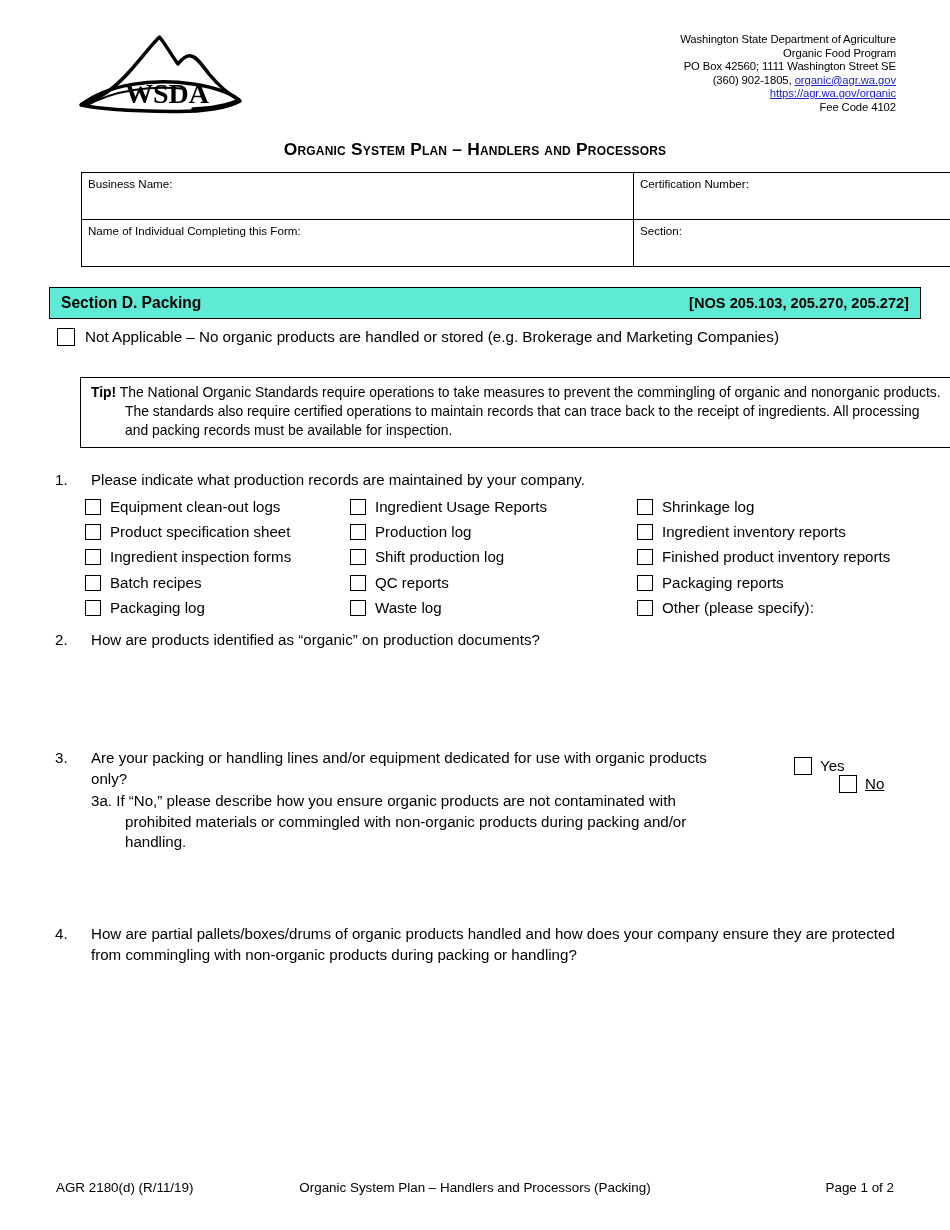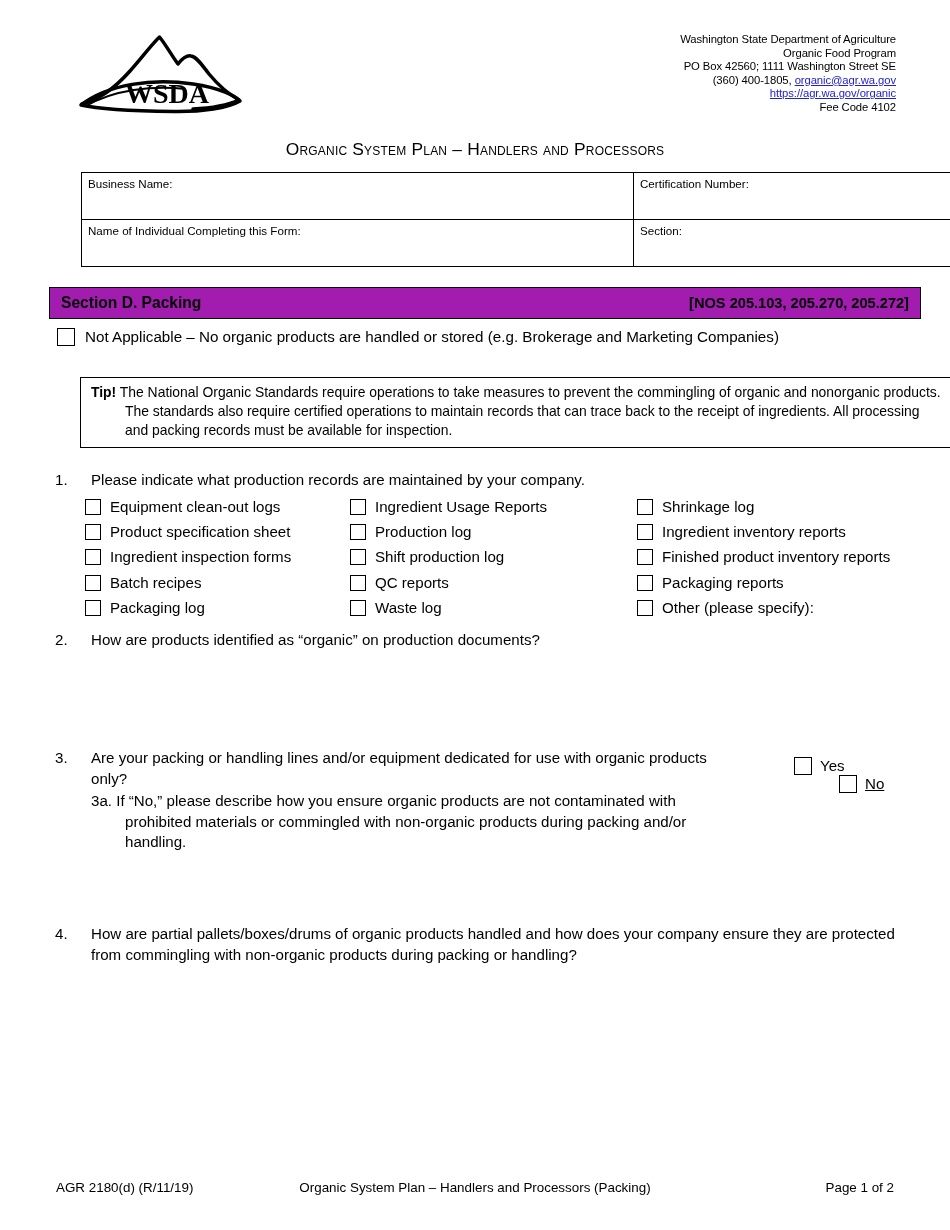--- a/index.html
+++ b/index.html
@@ -50,21 +50,21 @@
     text-decoration: underline;
   }
 
   
   .doc-title {
     position: absolute;
     left: 0;
     top: 139px;
     width: 950px;
     text-align: center;
-    font-weight: normal;
+    font-weight: bold;
     font-size: 17.4px;
     font-variant: small-caps;
     letter-spacing: 0.2px;
   }
 
   
   .info-table {
     position: absolute;
     left: 49px;
     top: 172px;
@@ -85,21 +85,21 @@
   .info-table td.wide { width: 539px; }
 
   
   .section-bar {
     position: absolute;
     left: 49px;
     top: 287px;
     width: 872px;
     height: 32px;
     border: 1.3px solid #000;
-    background: #a21caf;
+    background: #5eead4;
     box-sizing: border-box;
   }
   .section-bar .sb-left {
     position: absolute;
     left: 11px;
     top: 6px;
     font-weight: bold;
     font-size: 15.6px;
   }
   .section-bar .sb-right {
@@ -256,21 +256,21 @@
         <path d="M16 152 C 70 120, 150 110, 215 118" fill="none" stroke="#000" stroke-width="4"></path>
 
         <text x="178" y="146" font-family="'Liberation Serif', serif" font-size="56" font-weight="bold" text-anchor="middle" fill="#000">WSDA</text>
       </svg>
     </div>
 
     <div class="addr">
       <div>Washington State Department of Agriculture</div>
       <div>Organic Food Program</div>
       <div>PO Box 42560; 1111 Washington Street SE</div>
-      <div><span>(360) 400-1805, </span><span class="lnk">organic@agr.wa.gov</span></div>
+      <div><span>(360) 902-1805, </span><span class="lnk">organic@agr.wa.gov</span></div>
       <div><span class="lnk">https://agr.wa.gov/organic</span></div>
       <div>Fee Code 4102</div>
     </div>
   </div>
 
   <div class="doc-title">Organic System Plan – Handlers and Processors</div>
 
   <table class="info-table">
     <tbody>
         <tr>

